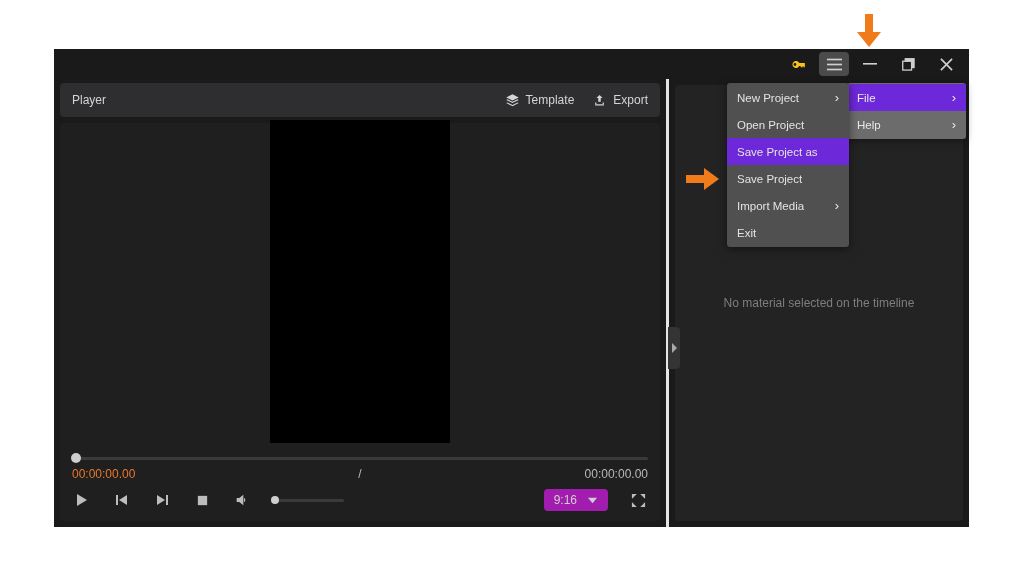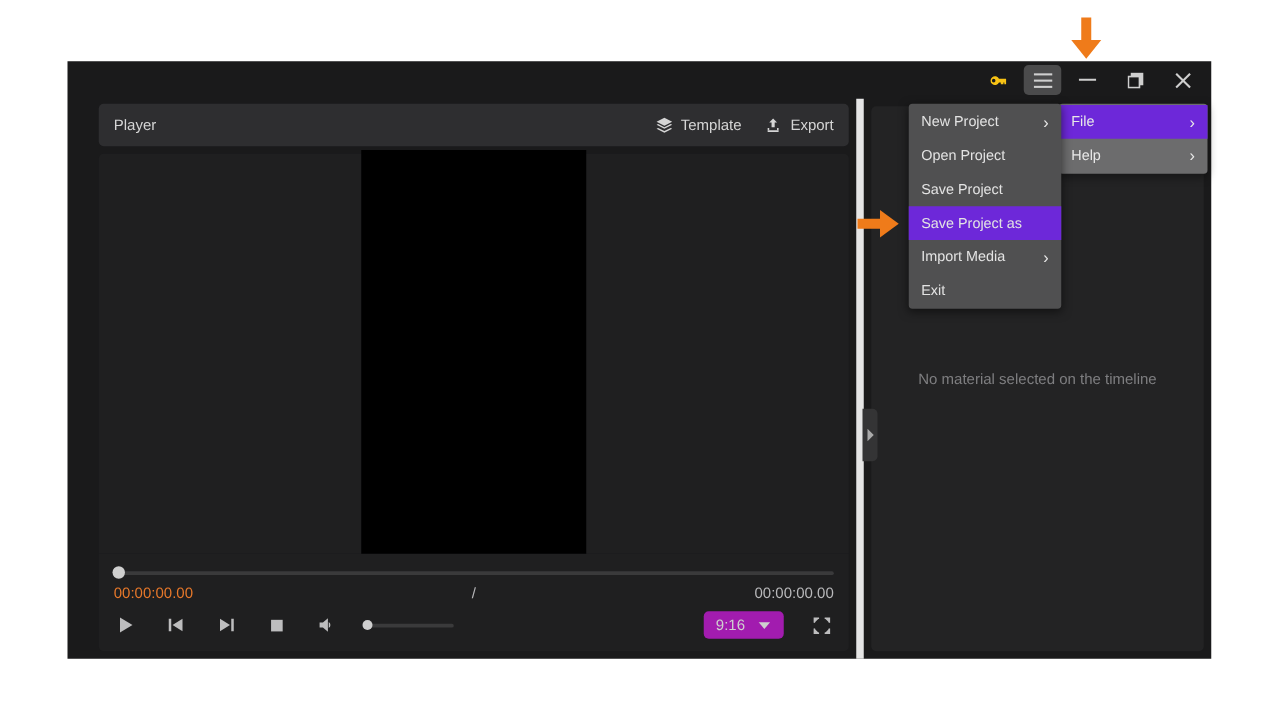--- a/index.html
+++ b/index.html
@@ -80,25 +80,24 @@
 
     
     .content {
        flex:1; display:flex; min-height:0;
     }
     .left-pane {
        flex: 0 0 612px;
        padding:4px 6px 6px 6px;
        display:flex; flex-direction:column;
        min-width:0;
-       margin-left:19px;
     }
     .right-pane {
        flex:1;
-       border-left:6px solid #e5e5e5;
+       border-left:3px solid #e5e5e5;
        display:flex; align-items:center; justify-content:center;
        position:relative;
        padding:6px;
     }
     .right-inner{
        position:absolute; left:6px; top:6px; right:6px; bottom:6px;
        background:#232324;
        border-radius:4px;
        display:flex; align-items:center; justify-content:center;
     }
@@ -380,26 +379,26 @@
 </div>
 
 <div class="menu-sub">
    <div class="mitem">
       <span>New Project</span>
       <span class="chev">›</span>
    </div>
    <div class="mitem">
       <span>Open Project</span>
    </div>
-   <div class="mitem">
-      <span>Save Project</span>
-   </div>
    <div class="mitem highlight">
       <span>Save Project as</span>
    </div>
    <div class="mitem">
+      <span>Save Project</span>
+   </div>
+   <div class="mitem">
       <span>Import Media</span>
       <span class="chev">›</span>
    </div>
    <div class="mitem">
       <span>Exit</span>
    </div>
 </div>
 
 </body></html>

